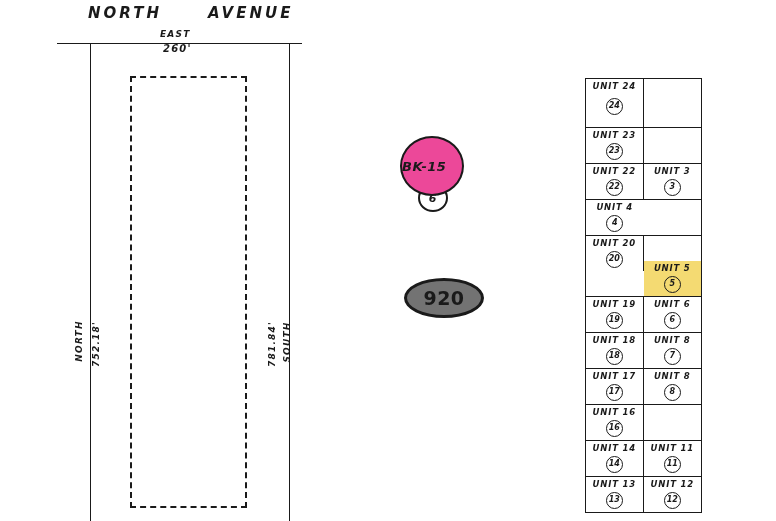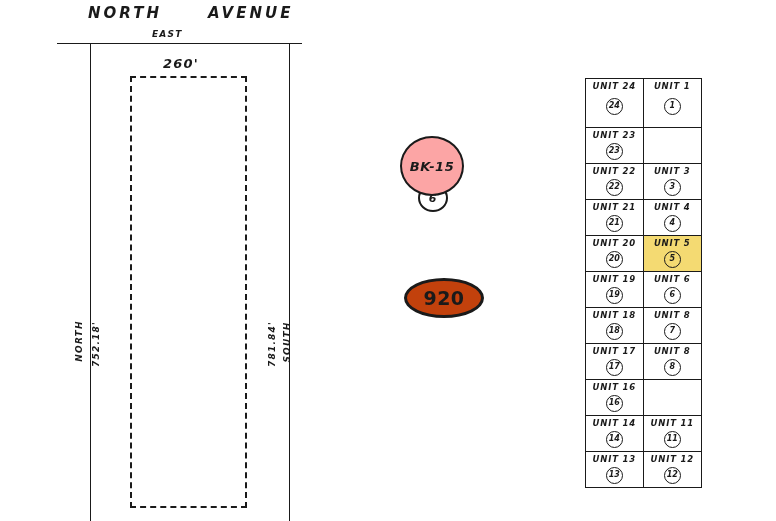--- a/index.html
+++ b/index.html
@@ -60,26 +60,26 @@
     left: 130px;
     top: 76px;
     width: 117px;
     height: 432px;
     border: 2px dashed #1a1a1a;
     box-sizing: border-box;
   }
 
   
   #east-bearing-label {
-    left: 152px; top: 29px;
+    left: 160px; top: 29px;
     font-size: 9px; letter-spacing: 1.2px;
   }
   #east-distance-label {
-    left: 163px; top: 56px;
-    font-size: 13px; letter-spacing: 1.2px;
+    left: 163px; top: 43px;
+    font-size: 10px; letter-spacing: 1.2px;
   }
   .vert-label {
     transform-origin: 50% 50%;
     font-size: 9px;
     letter-spacing: 1.2px;
   }
   #west-bearing-label {
     left: 58px; top: 336px;
     transform: rotate(-90deg);
   }
@@ -100,22 +100,21 @@
   #book-marker {
     position: absolute;
     left: 400px;
     top: 136px;
     width: 60px;
     height: 56px;
     border: 2.5px solid #1a1a1a;
     border-radius: 50%;
     display: flex;
     align-items: center;
-    justify-content: center;
-    background: #fca5a5;
+    background: #ec4899;
     z-index: 2;
   }
   #book-marker-label {
     position: static;
     font-size: 13px;
     letter-spacing: 0.5px;
   }
   #page-marker {
     position: absolute;
     left: 418px;
@@ -138,21 +137,21 @@
     position: absolute;
     left: 404px;
     top: 278px;
     width: 74px;
     height: 34px;
     border: 3.5px solid #1a1a1a;
     border-radius: 50%;
     display: flex;
     align-items: center;
     justify-content: center;
-    background: #c2410c;
+    background: #737373;
   }
   #parcel-number-label {
     position: static;
     font-style: normal;
     font-weight: bold;
     font-size: 19px;
     letter-spacing: 0.5px;
   }
 
   
@@ -176,21 +175,21 @@
     height: 35px;
     padding-top: 3px;
     display: flex;
     flex-direction: column;
     align-items: center;
     justify-content: flex-start;
     position: relative;
   }
   .unit-cell.left-col { border-right: 1.5px solid #1a1a1a; }
   .unit-row.tall .unit-cell { height: 48px; }
-  .unit-cell.highlighted { background: #f4da72; }
+  .unit-cell.highlighted { background: #f4da72; margin-top: 25px; }
 
   .unit-name {
     position: static;
     font-size: 8.5px;
     letter-spacing: 0.8px;
     line-height: 1;
   }
   .unit-badge {
     position: static;
     margin-top: 3px;
@@ -239,46 +238,38 @@
   <div id="parcel-number-marker">
     <span class="lbl" id="parcel-number-label">920</span>
   </div>
 
   <div id="unit-table">
       <div class="unit-row tall">
         <div class="unit-cell left-col">
           <div class="lbl unit-name">UNIT 24</div>
           <div class="lbl unit-badge">24</div>
         </div>
-        <div class="unit-cell right-col">
-          <div class="lbl unit-name">UNIT 1</div>
-          <div class="lbl unit-badge">1</div>
-        </div>
       </div>
       <div class="unit-row">
         <div class="unit-cell left-col">
           <div class="lbl unit-name">UNIT 23</div>
           <div class="lbl unit-badge">23</div>
         </div>
       </div>
       <div class="unit-row">
         <div class="unit-cell left-col">
           <div class="lbl unit-name">UNIT 22</div>
           <div class="lbl unit-badge">22</div>
         </div>
         <div class="unit-cell right-col">
           <div class="lbl unit-name">UNIT 3</div>
           <div class="lbl unit-badge">3</div>
         </div>
       </div>
       <div class="unit-row">
-        <div class="unit-cell left-col">
-          <div class="lbl unit-name">UNIT 21</div>
-          <div class="lbl unit-badge">21</div>
-        </div>
         <div class="unit-cell right-col">
           <div class="lbl unit-name">UNIT 4</div>
           <div class="lbl unit-badge">4</div>
         </div>
       </div>
       <div class="unit-row">
         <div class="unit-cell left-col">
           <div class="lbl unit-name">UNIT 20</div>
           <div class="lbl unit-badge">20</div>
         </div>

